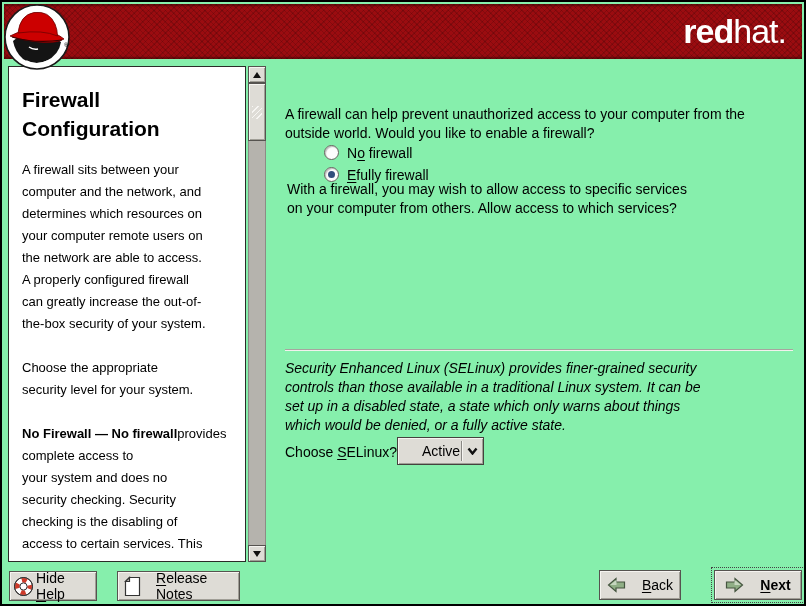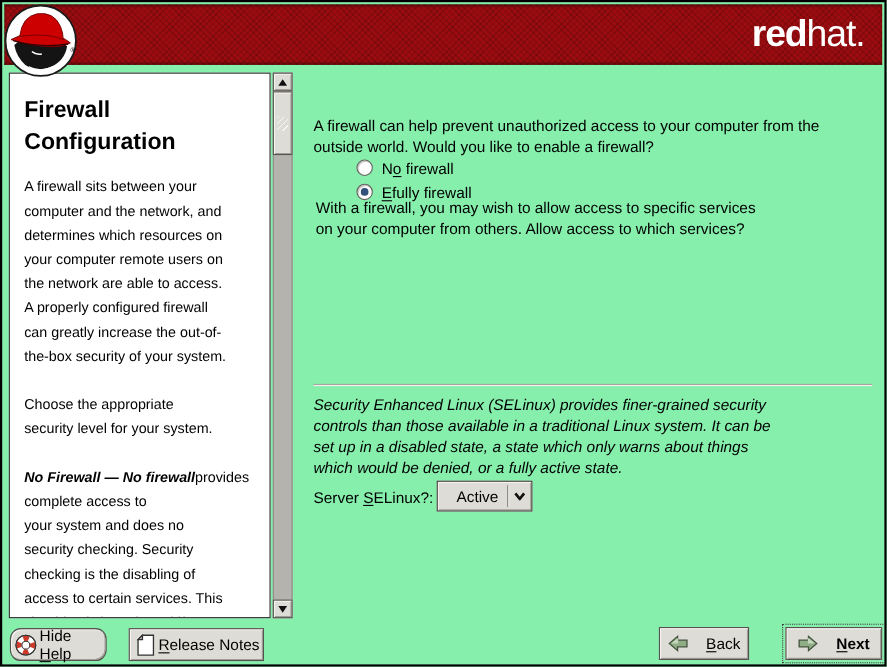--- a/index.html
+++ b/index.html
@@ -30,21 +30,21 @@
 
   
   .help-area { position:absolute; left:6px; top:64px; width:258px; height:496px; }
   .help-text {
     position:absolute; left:0; top:0; width:238px; height:496px;
     background:#fff; border:1px solid #2b2b28; overflow:hidden;
     padding:10px 12px 0 13px; color:#000;
   }
   .help-title { font-size:21px; font-weight:700; line-height:29px; margin:8px 0 16px 0; }
   .help-p { font-size:13px; line-height:22px; margin-bottom:22px; }
-  .help-p b { font-weight:700;font-style:italic; }
+  .help-p b { font-weight:700; }
 
   
   .vscroll { position:absolute; right:0; top:0; width:18px; height:496px; }
   .scroll-track {
     position:absolute; left:0; top:0; width:18px; height:496px;
     background:#b5b3ad; border:1px solid #8d8b85;
   }
   .scroll-btn {
     position:absolute; left:0; width:18px; height:17px;
     background:#dedcd6; border:1px solid #55534f;
@@ -105,34 +105,34 @@
     border-top:1px solid #a7a59f; border-bottom:1px solid #f2f1ed;
   }
 
   .selinux-row-label { position:absolute; left:283px; top:442px; font-size:14px; color:#000; }
   .combo {
     position:absolute; left:395px; top:435px; width:87px; height:28px;
     background:#dedcd6; border:1px solid #44423e;
     box-shadow: inset 1px 1px 0 #f5f4f0, inset -1px -1px 0 #a09e96;
     display:flex; align-items:center; cursor:default;
   }
-  .combo-value { font-size:14px; padding-left:9px; flex:1 1 auto;text-align:center; }
+  .combo-value { font-size:14px; padding-left:24px; flex:1 1 auto; }
   .combo-sep { width:2px; height:20px; border-left:1px solid #8a8884; border-right:1px solid #f5f4f0; margin-right:4px; }
   .combo-arrow { margin-right:5px; display:flex; }
 
   
   .btn {
     position:absolute; height:30px;
     background:#dedcd6; border:1px solid #55534f;
     box-shadow: inset 1px 1px 0 #f5f4f0, inset -1px -1px 0 #a09e96;
     display:flex; align-items:center; justify-content:center; gap:16px;
     font-size:14px; color:#000; cursor:default;
   }
-  .btn-hide-help { left:7px; top:569px; width:88px; justify-content:flex-start; padding-left:3px; gap:2px;border-radius:10px; }
-  .btn-release-notes { left:115px; top:569px; width:123px; justify-content:flex-start; padding-left:6px; gap:3px; }
+  .btn-hide-help { left:7px; top:569px; width:88px; justify-content:flex-start; padding-left:3px; gap:2px; }
+  .btn-release-notes { left:115px; top:569px; width:123px; justify-content:flex-start; padding-left:6px; gap:15px; }
   .btn-back { left:597px; top:568px; width:82px; }
   .btn-next { left:712px; top:568px; width:88px; outline:1px dotted #444; outline-offset:2px;font-weight:bold; }
   .icon { display:flex; flex:0 0 auto; }
 </style>
 </head>
 <body>
 
 <div class="window">
 
   <div class="topbar">
@@ -203,21 +203,21 @@
 on your computer from others.  Allow access to which services?</div>
 
 
   <div class="hsep"></div>
 
   <div class="main-text selinux-text preline">Security Enhanced Linux (SELinux) provides finer-grained security
 controls than those available in a traditional Linux system.  It can be
 set up in a disabled state, a state which only warns about things
 which would be denied, or a fully active state.</div>
 
-  <div class="selinux-row-label"><span>Server </span><span class="mn">S</span><span>ELinux?:</span></div>
+  <div class="selinux-row-label"><span>Choose </span><span class="mn">S</span><span>ELinux?:</span></div>
 
   <div class="combo">
     <span class="combo-value">Active</span>
     <span class="combo-sep"></span>
     <span class="combo-arrow">
       <svg width="11" height="8" viewBox="0 0 11 8">
           <path d="M1.5 1.5 L5.5 6.5 L9.5 1.5" fill="none" stroke="#111" stroke-width="2.4"></path>
         </svg>
     </span>
   </div>

